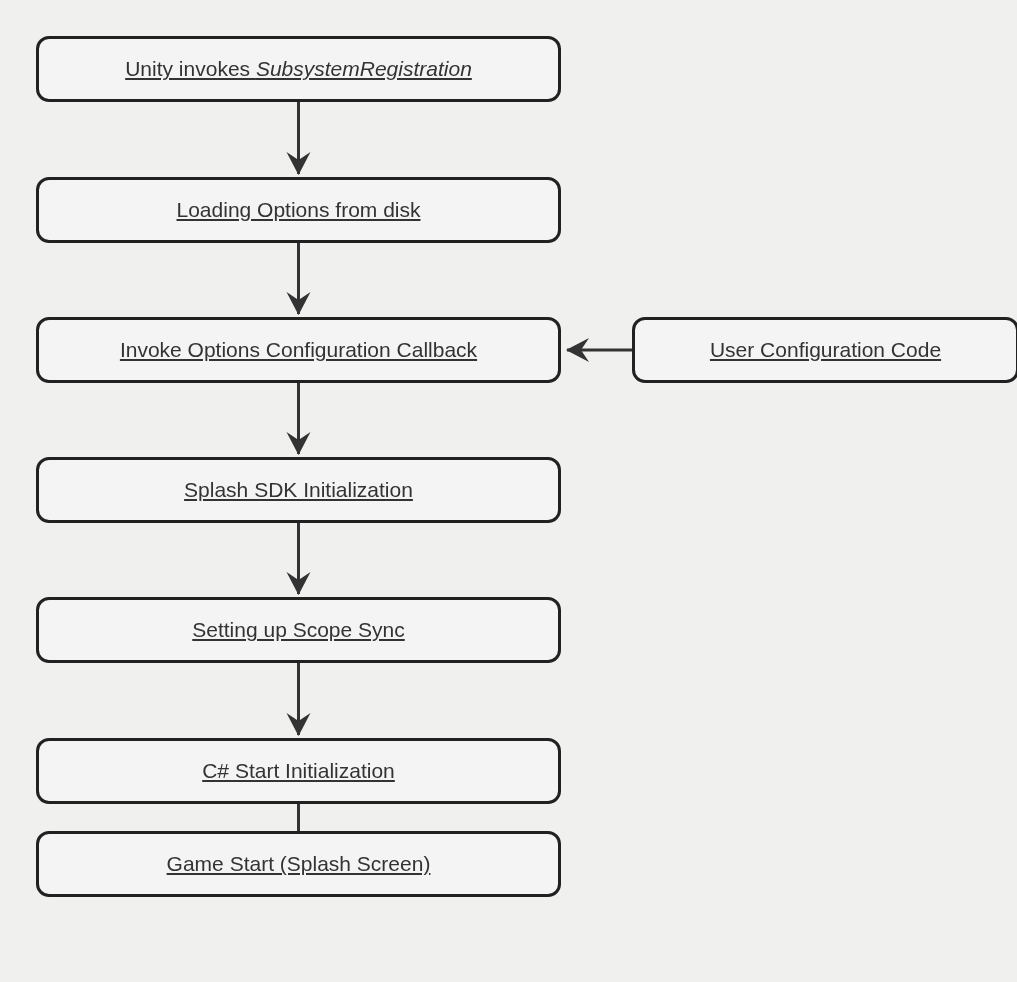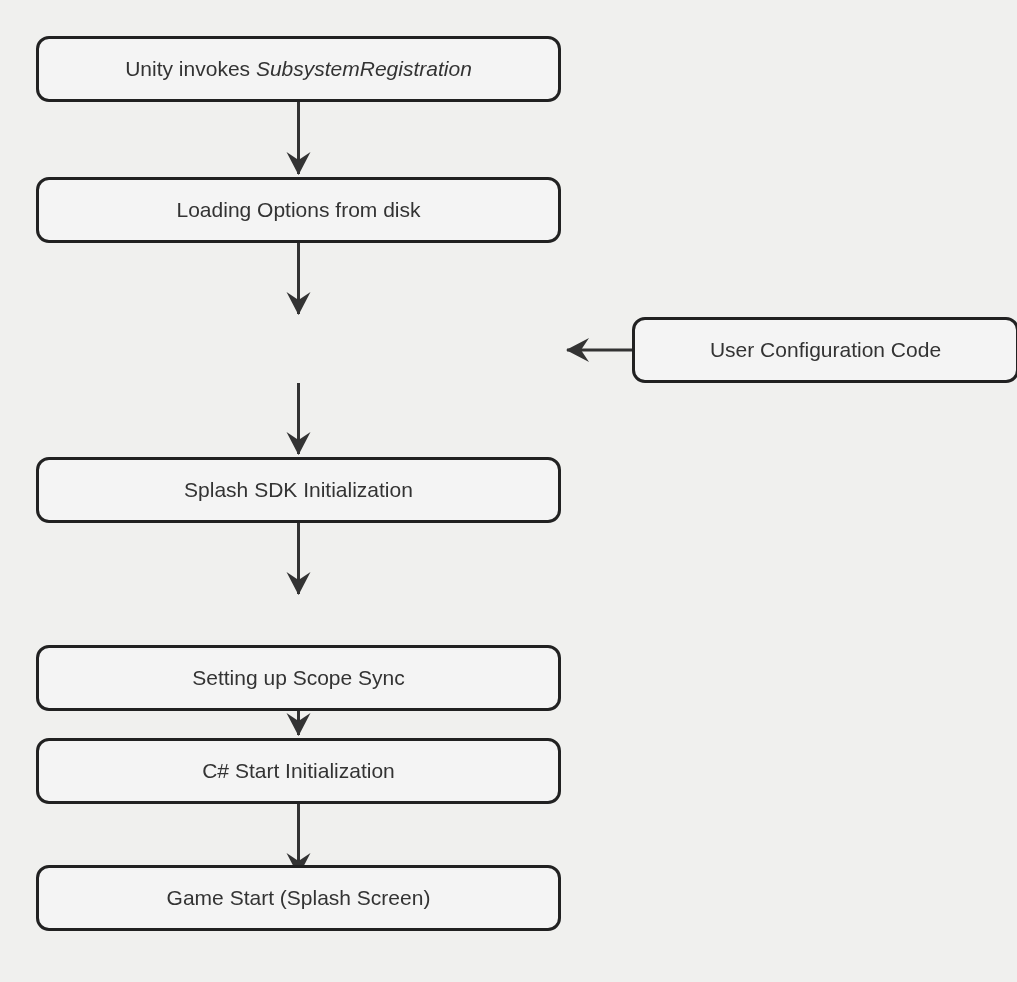--- a/index.html
+++ b/index.html
@@ -44,32 +44,33 @@
     background: var(--node-fill);
     border: 3px solid var(--node-border);
     border-radius: 13px;
     display: flex;
     align-items: center;
     justify-content: center;
     text-align: center;
     color: var(--text-color);
     font-size: 21px;
     line-height: 1.2;
+    text-decoration: underline;
   }
   .node em {
     font-style: italic;
   }
   .main { left: 36px; width: 525px; height: 66px; }
   .n0 { top: 36px; }
   .n1 { top: 177px; }
   .n2 { top: 317px; }
   .n3 { top: 457px; }
-  .n4 { top: 597px; margin-top: 48px; }
+  .n4 { top: 597px; }
   .n5 { top: 738px; }
-  .n6 { top: 865px; }
+  .n6 { top: 831px; }
   .side { left: 632px; top: 317px; width: 387px; height: 66px; align-items: center; }
 </style>
 </head>
 <body>
 
 <div class="canvas">
 
   <svg class="edges" viewBox="0 0 1017 982" xmlns="http://www.w3.org/2000/svg">
     <defs>
       <marker id="ah" viewBox="0 0 26 26" refX="24" refY="13" markerWidth="26" markerHeight="26" markerUnits="userSpaceOnUse" orient="auto">
@@ -86,20 +87,23 @@
   </svg>
 
   <div class="node main n0">
     <span><span>Unity invokes </span><em>SubsystemRegistration</em></span>
   </div>
 
   <div class="node main n1">
     <span>Loading Options from disk</span>
   </div>
 
+  <div class="node main n2">
+    <span>Invoke Options Configuration Callback</span>
+  </div>
 
   <div class="node main n3">
     <span>Splash SDK Initialization</span>
   </div>
 
   <div class="node main n4">
     <span>Setting up Scope Sync</span>
   </div>
 
   <div class="node main n5">

